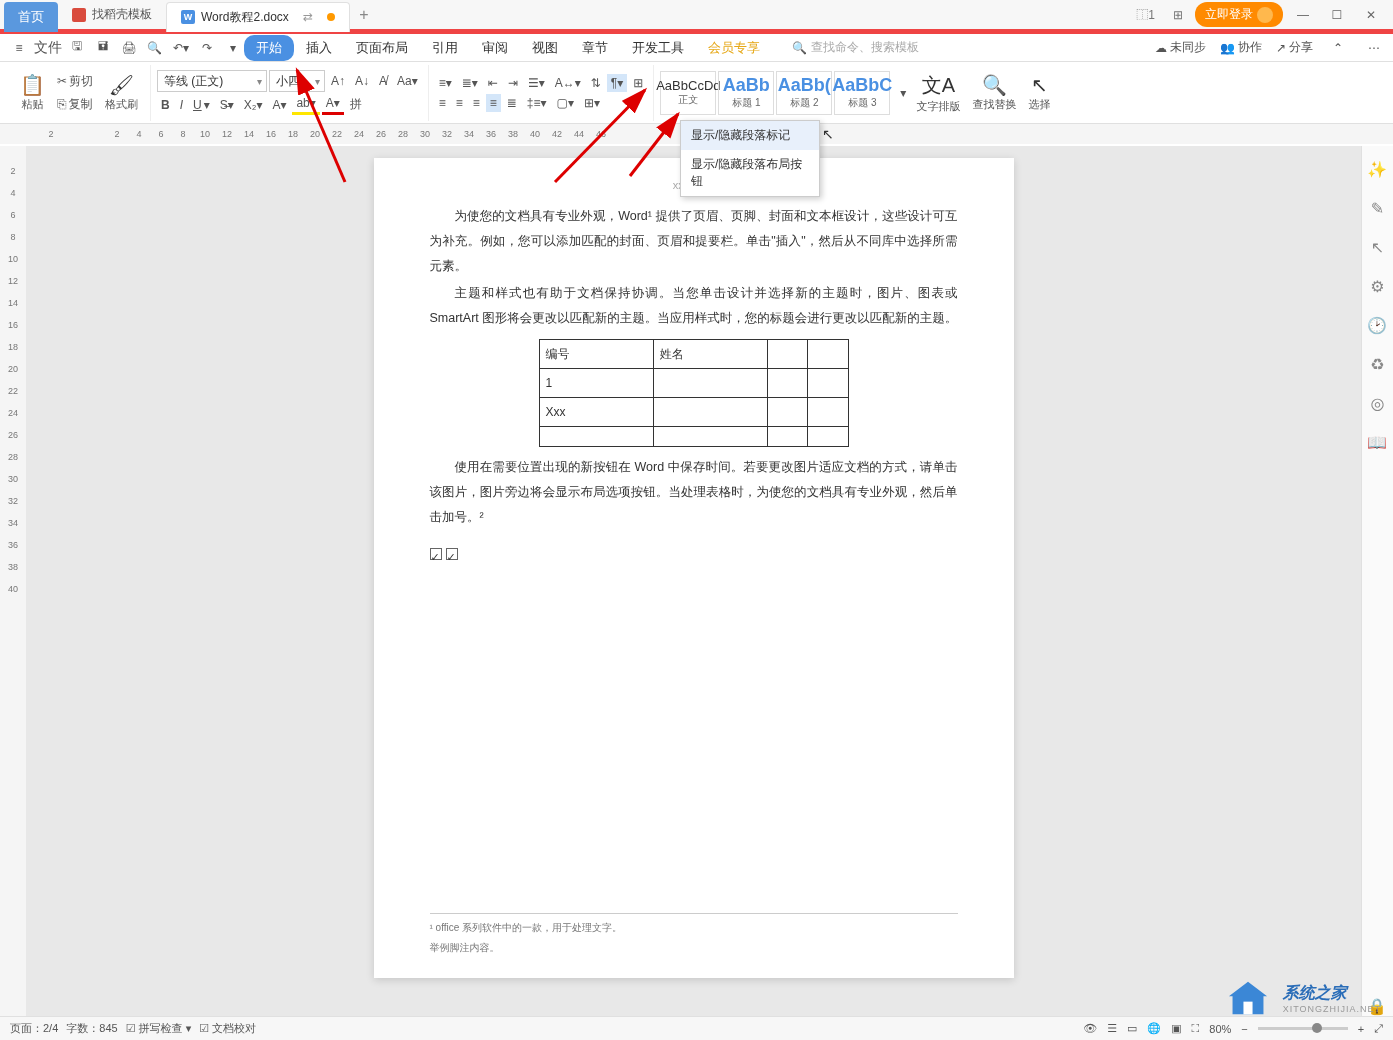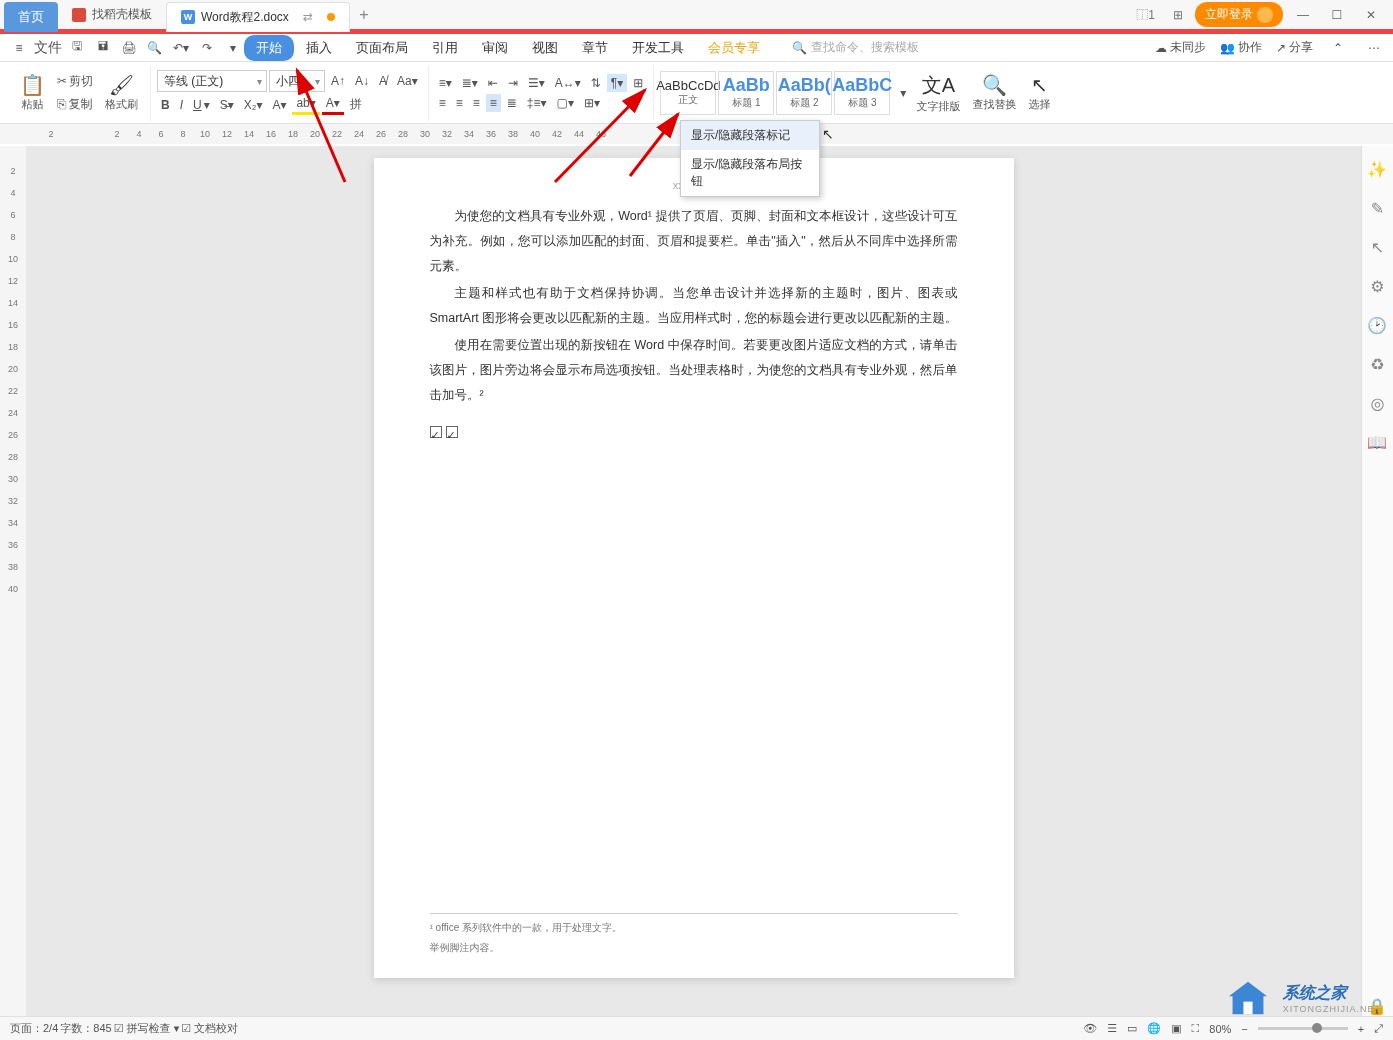--- a/index.html
+++ b/index.html
@@ -71,21 +71,21 @@
 .checkboxes { margin-top: 14px; }
 .checkboxes span { display:inline-block; width:12px; height:12px; border:1px solid #666; margin-right:4px; position:relative; }
 .checkboxes span::after { content:"✓"; position:absolute; top:-3px; left:0; font-size:11px; }
 .footnote { position:absolute; bottom:20px; left:56px; right:56px; font-size:10px; color:#777; border-top:1px solid #ccc; padding-top:4px; }
 
 
 .right-panel { position: absolute; right: 0; top: 146px; width: 32px; bottom: 24px; background: #fafafa; border-left: 1px solid #e0e0e0; display: flex; flex-direction: column; align-items: center; padding-top: 14px; gap: 20px; }
 .right-panel .rp-icon { color: #888; cursor: pointer; font-size: 16px; }
 
 
-.status-bar { position: absolute; bottom: 0; left: 0; right: 0; height: 24px; background: #f7f7f7; border-top: 1px solid #e0e0e0; display: flex; align-items: center; padding: 0 10px; font-size: 11px; color: #555; gap: 2px; }
+.status-bar { position: absolute; bottom: 0; left: 0; right: 0; height: 24px; background: #f7f7f7; border-top: 1px solid #e0e0e0; display: flex; align-items: center; padding: 0 10px; font-size: 11px; color: #555; gap: 8px; }
 .status-right { margin-left: auto; display: flex; align-items: center; gap: 10px; }
 .zoom-slider { width: 90px; height: 3px; background: #ccc; position: relative; }
 .zoom-slider::after { content:""; position:absolute; left:60%; top:-4px; width:10px; height:10px; background:#888; border-radius:50%; }
 
 
 .arrow { position: absolute; z-index: 50; }
 
 
 .watermark { position: absolute; right: 12px; bottom: 22px; display:flex; align-items:center; gap:12px;justify-content:center; }
 .watermark .house { width:46px; height:40px; }
@@ -339,20 +339,48 @@
     <span class="tick">36</span>
     <span class="tick">38</span>
     <span class="tick">40</span>
   </div>
 
 <div class="doc-area">
   <div class="page">
     <div class="page-header">xxx 公司</div>
     <p>为使您的文档具有专业外观，Word¹ 提供了页眉、页脚、封面和文本框设计，这些设计可互为补充。例如，您可以添加匹配的封面、页眉和提要栏。单击"插入"，然后从不同库中选择所需元素。</p>
     <p>主题和样式也有助于文档保持协调。当您单击设计并选择新的主题时，图片、图表或 SmartArt 图形将会更改以匹配新的主题。当应用样式时，您的标题会进行更改以匹配新的主题。</p>
+    <table class="doc-table">
+      <tbody>
+          <tr>
+            <td>编号</td>
+            <td>姓名</td>
+            <td></td>
+            <td></td>
+          </tr>
+      <tr>
+            <td>1</td>
+            <td></td>
+            <td></td>
+            <td></td>
+          </tr>
+      <tr>
+            <td>Xxx</td>
+            <td></td>
+            <td></td>
+            <td></td>
+          </tr>
+      <tr>
+            <td></td>
+            <td></td>
+            <td></td>
+            <td></td>
+          </tr>
+    </tbody>
+      </table>
     <p>使用在需要位置出现的新按钮在 Word 中保存时间。若要更改图片适应文档的方式，请单击该图片，图片旁边将会显示布局选项按钮。当处理表格时，为使您的文档具有专业外观，然后单击加号。²</p>
     <div class="checkboxes"><span></span><span></span></div>
     <div class="footnote">
       <div>¹ office 系列软件中的一款，用于处理文字。</div>
       <div>举例脚注内容。</div>
     </div>
   </div>
 </div>
 
 <div class="right-panel">

